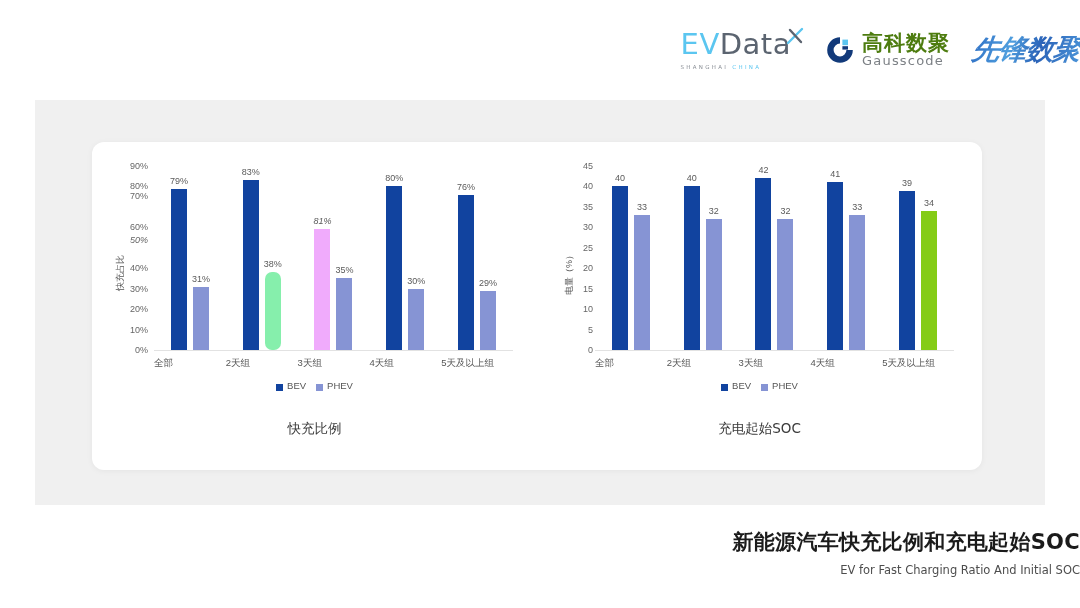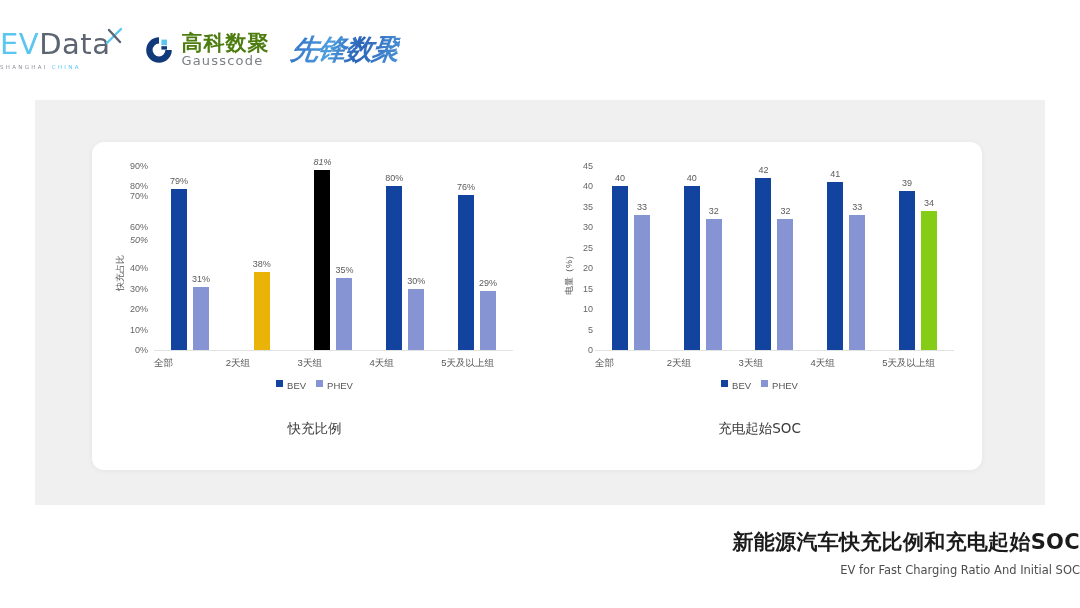--- a/index.html
+++ b/index.html
@@ -17,21 +17,21 @@
   }
 
   
   .logo-bar {
     position: absolute;
     left: 0; top: 22px;
     width: 1080px;
     height: 56px;
     display: flex;
     align-items: center;
-    justify-content: flex-start;
+    justify-content: flex-end;
     gap: 22px;
   }
   .logo { display: flex; align-items: center; }
 
   
   .evdata { position: relative; padding-right: 12px; }
   .evdata-word {
     font-size: 29px;
     letter-spacing: 0.5px;
     line-height: 1;
@@ -203,21 +203,21 @@
   .legend {
     position: absolute;
     width: 100%;
     display: flex;
     align-items: center;
     justify-content: center;
     gap: 10px;
     font-size: 9.5px;
     color: #555;
   }
-  .legend-item { display: flex; align-items: flex-start; gap: 4px; }
+  .legend-item { display: flex; align-items: flex-end; gap: 4px; }
   .legend-swatch { width: 7px; height: 7px; display: inline-block; }
 
   .chart-title {
     position: absolute;
     width: 100%;
     text-align: center;
     font-size: 13.5px;
     color: #3a3a3a;
     font-family: "DejaVu Sans", sans-serif;
   }
@@ -307,26 +307,29 @@
       <div class="plot-area" id="plot-0" style="left:62px; right:24px;">
           <div class="group">
             <div class="bar bar-bev" style="height: 161.511px; background: rgb(17, 67, 159);">
               <span class="vlabel">79%</span>
             </div>
             <div class="bar bar-phev" style="height: 63.3778px; background: rgb(134, 148, 212);">
               <span class="vlabel">31%</span>
             </div>
           </div>
           <div class="group">
-            <div class="bar bar-phev" style="height: 77.6889px; background: #eab308;">
+            <div class="bar bar-bev" style="height: 169.689px; background: rgb(17, 67, 159);">
+              <span class="vlabel">83%</span>
+            </div>
+            <div class="bar bar-phev" style="height: 77.6889px; background: #86efac; border-radius: 7px;">
               <span class="vlabel">38%</span>
             </div>
           </div>
           <div class="group">
-            <div class="bar bar-bev" style="height: 180px; background: #000000; font-style: italic;">
+            <div class="bar bar-bev" style="height: 121px; background: #f0abfc; font-style: italic;">
               <span class="vlabel">81%</span>
             </div>
             <div class="bar bar-phev" style="height: 71.5556px; background: rgb(134, 148, 212);">
               <span class="vlabel">35%</span>
             </div>
           </div>
           <div class="group">
             <div class="bar bar-bev" style="height: 163.556px; background: rgb(17, 67, 159);">
               <span class="vlabel">80%</span>
             </div>

